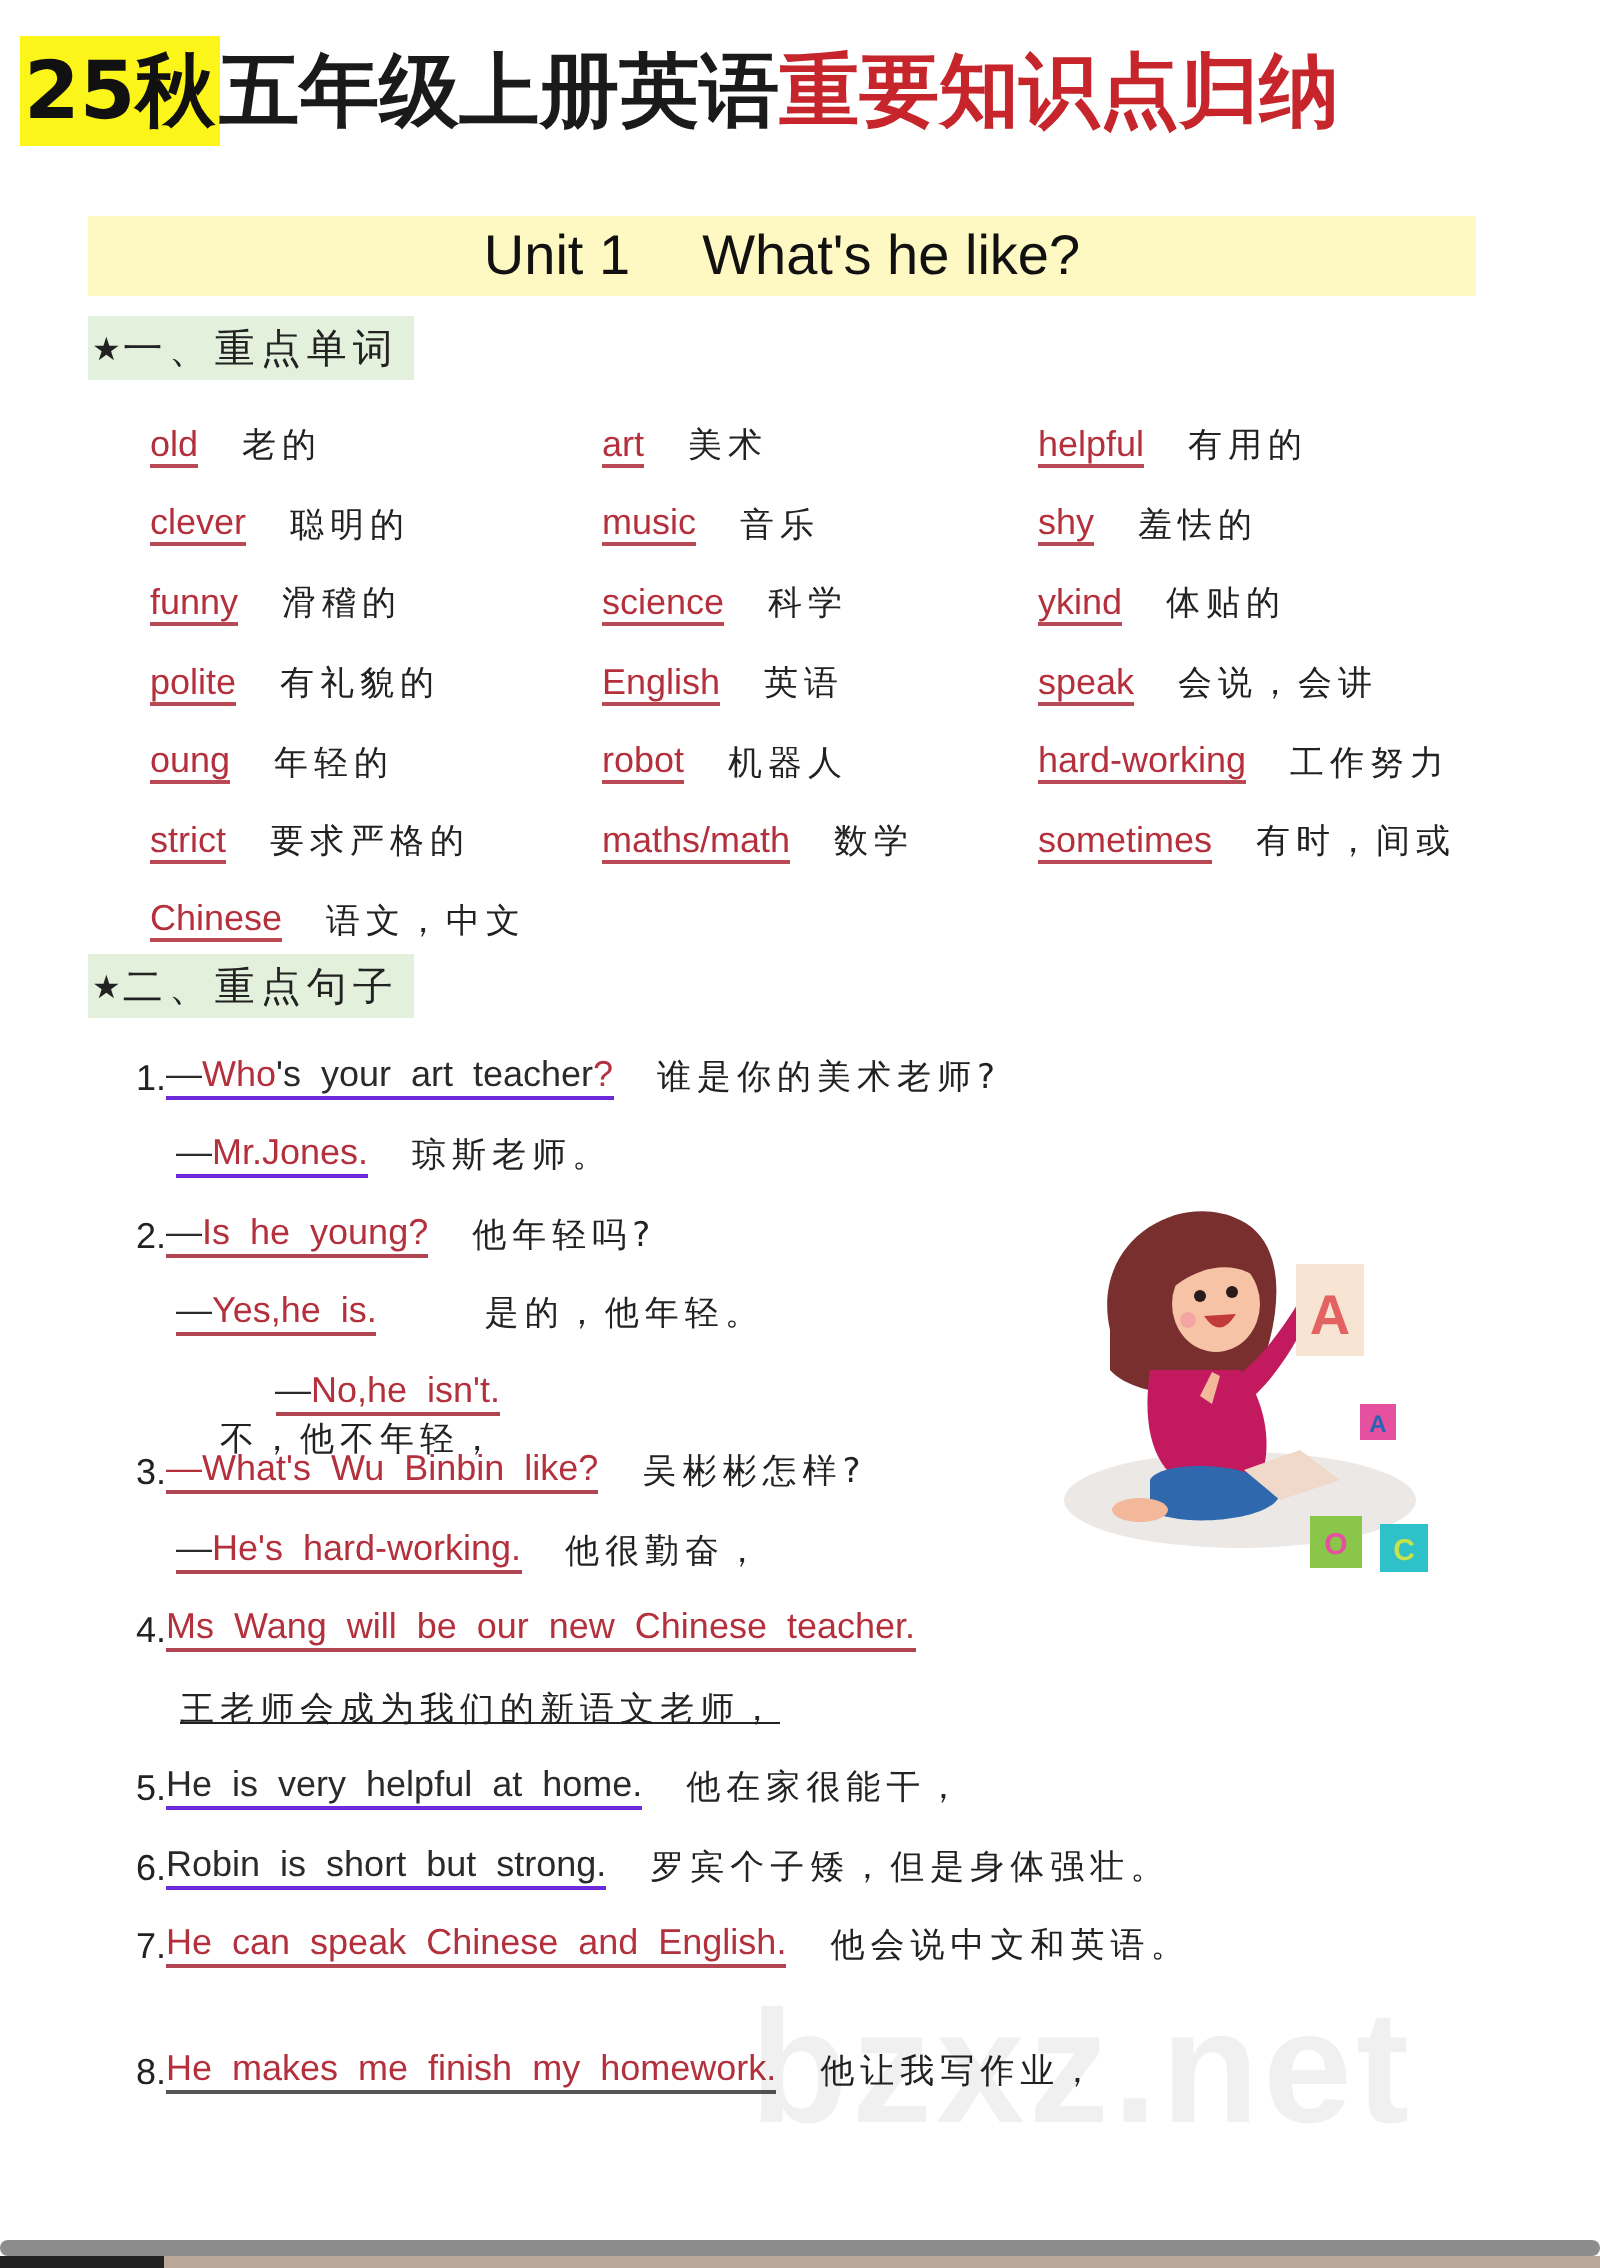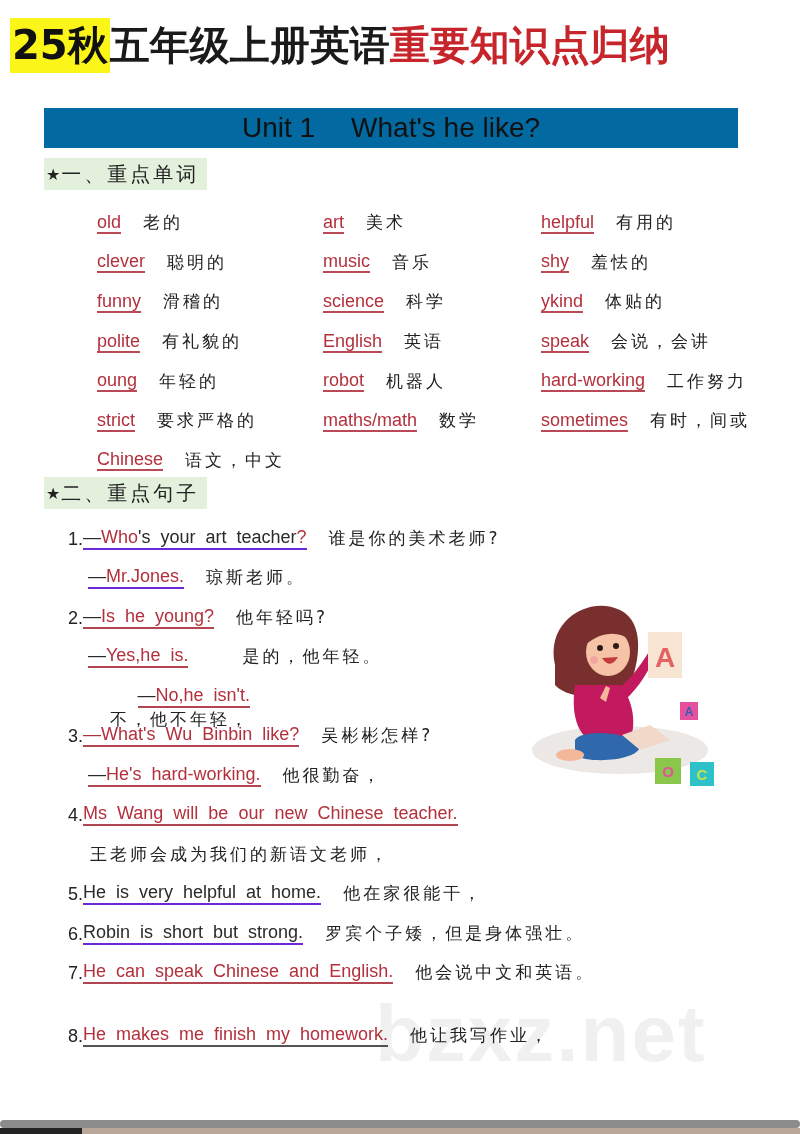--- a/index.html
+++ b/index.html
@@ -9,32 +9,32 @@
   .page { position: absolute; left: 0; top: 0; width: 732px; height: 1120px; background: #fff; }
 
   
   .title { position: absolute; left: 10px; top: 20px; height: 50px; display: flex; align-items: center;
            font-family: "DejaVu Serif", serif; font-size: 40px; font-weight: bold; letter-spacing: 0px; white-space: nowrap; }
   .title .hl { background: #fbf51a; color: #111; padding: 0 2px; font-family: "DejaVu Sans", sans-serif; }
   .title .black { color: #1a1a1a; }
   .title .red { color: #c6262b; }
 
   
-  .unit-banner { position: absolute; left: 44px; top: 108px; width: 694px; height: 40px; background: #0369a1;
+  .unit-banner { position: absolute; left: 44px; top: 108px; width: 694px; height: 40px; background: #fef9c3;
                  display: flex; align-items: center; justify-content: center;
                  font-family: "Liberation Sans", sans-serif; font-size: 28px; color: #111; }
   .unit-banner .gap { display: inline-block; width: 36px; }
 
   
   .section-h { position: absolute; left: 44px; height: 32px; padding: 0 8px 0 2px; background: #e3f0dc;
                display: flex; align-items: center; font-size: 20px; color: #222; letter-spacing: 3px; }
   .section-h .star { font-size: 16px; margin-right: 1px; letter-spacing: 0; }
 
   
-  .vocab-col { position: absolute; top: 203px; margin-left: 22px; }
+  .vocab-col { position: absolute; top: 203px; }
   .vocab-item { height: 39.6px; display: flex; align-items: center; white-space: nowrap; }
   .vocab-item .en { color: #b3303c; font-size: 18px; font-family: "Liberation Sans", sans-serif;
                     border-bottom: 2px solid #b94a55; padding-bottom: 0; line-height: 20px; }
   .vocab-item .zh { margin-left: 22px; font-size: 17px; color: #222; letter-spacing: 3px; }
 
   
   .sent { position: absolute; display: flex; align-items: flex-end; white-space: nowrap;
           font-family: "Liberation Sans", sans-serif; font-size: 18px; }
   .sent .num { color: #222; }
   .sent .en { border-bottom: 2px solid #6d28d9; line-height: 21px; word-spacing: 5px; }
@@ -204,21 +204,21 @@
 
   <div class="sent indent" style="top:764px;">
     <span class="en redline"><span class="k">—</span><span class="r">He's hard-working.</span></span>
     <span class="zh">他很勤奋，</span>
   </div>
 
   <div class="sent" style="left:68px; top:803px;">
     <span class="num">4.</span>
     <span class="en redline r">Ms Wang will be our new Chinese teacher.</span>
   </div>
-  <div class="zh-line" style="top:843px;">王老师会成为我们的新语文老师，</div>
+  <div class="zh-line" style="top:843px;text-decoration:underline;">王老师会成为我们的新语文老师，</div>
 
   <div class="sent" style="left:68px; top:882px;">
     <span class="num">5.</span>
     <span class="en k">He is very helpful at home.</span>
     <span class="zh">他在家很能干，</span>
   </div>
 
   <div class="sent" style="left:68px; top:922px;">
     <span class="num">6.</span>
     <span class="en k">Robin is short but strong.</span>

